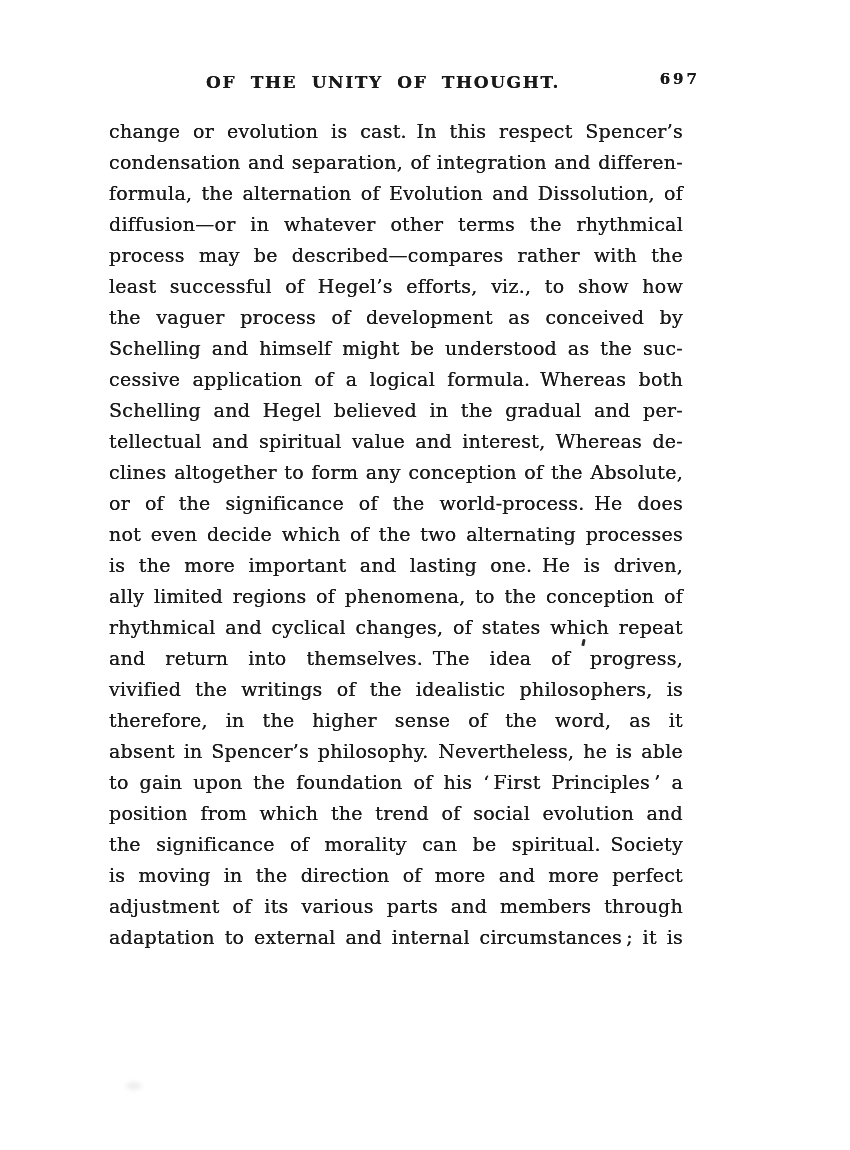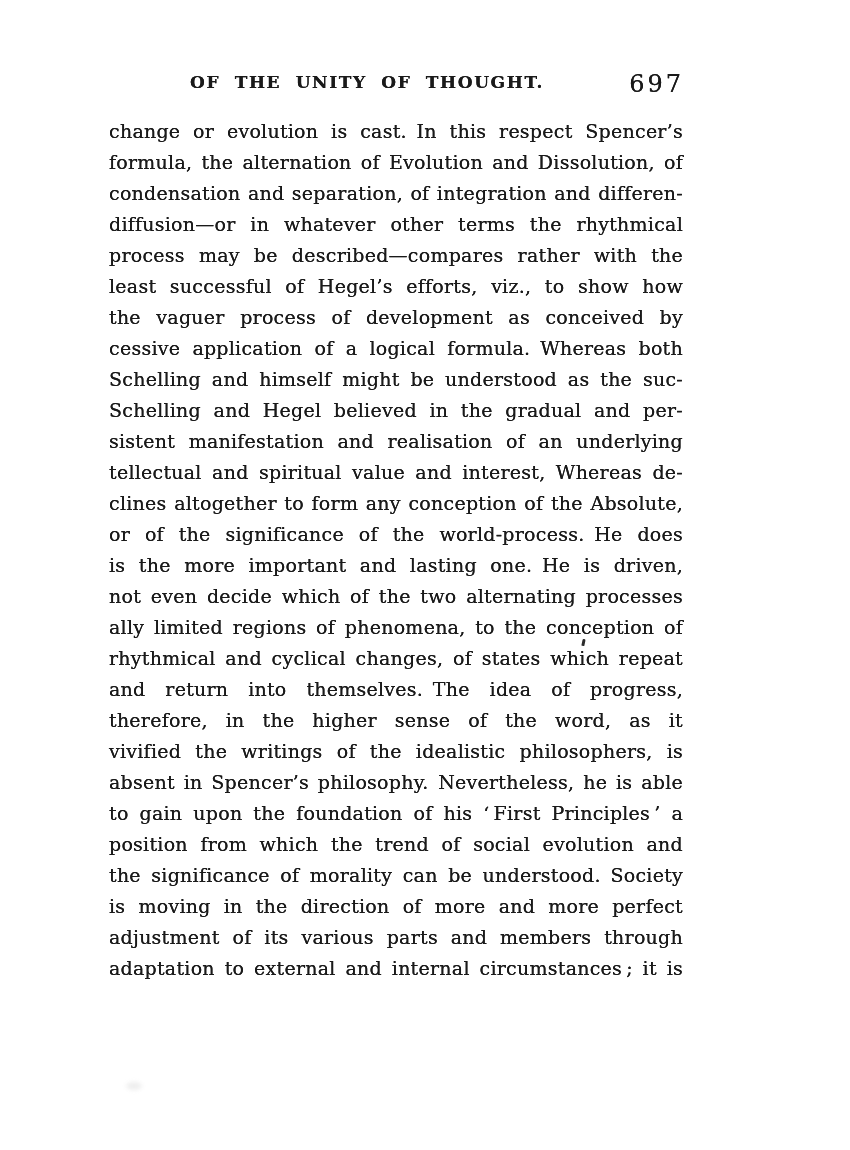--- a/index.html
+++ b/index.html
@@ -12,43 +12,43 @@
     width: 850px;
     height: 1150px;
     background: var(--paper, #ffffff);
     color: var(--ink, #1a1a1a);
     font-family: "DejaVu Serif", "Liberation Serif", serif;
     overflow: hidden;
   }
   .running-head {
     position: absolute;
     top: 72px;
-    left: 96px;
+    left: 112px;
     width: 574px;
     height: 28px;
   }
   .running-title {
     position: absolute;
     left: 0;
     width: 100%;
     text-align: center;
     transform: translateX(-16px);
     font-size: 17px;
     font-weight: 700;
     letter-spacing: 1.6px;
     word-spacing: 7px;
     text-shadow: 0 0 0.4px var(--ink, #1a1a1a);
     white-space: nowrap;
   }
   .page-num {
     position: absolute;
     right: -14px;
     top: -2px;
-    font-size: 24px;
-    font-weight: 400;
+    font-size: 15px;
+    font-weight: 700;
     letter-spacing: 3px;
     text-shadow: 0 0 0.4px var(--ink, #1a1a1a);
     margin-left: 48px;
   }
   .body-text {
     position: absolute;
     top: 116px;
     left: 109px;
     width: 574px;
     font-size: 19px;
@@ -90,44 +90,43 @@
 
 <div class="page" style="--paper: #ffffff; --ink: #1a1a1a;">
 
   <div class="running-head">
     <div class="running-title">OF THE UNITY OF THOUGHT.</div>
     <div class="page-num">697</div>
   </div>
 
   <div class="body-text">
       <div class="line">change or evolution is cast. In this respect Spencer’s</div>
+      <div class="line">condensation and separation, of integration and differen-</div>
       <div class="line">formula, the alternation of Evolution and Dissolution, of</div>
-      <div class="line">condensation and separation, of integration and differen-</div>
       <div class="line">diffusion—or in whatever other terms the rhythmical</div>
       <div class="line">process may be described—compares rather with the</div>
       <div class="line">least successful of Hegel’s efforts, viz., to show how</div>
       <div class="line">the vaguer process of development as conceived by</div>
+      <div class="line">Schelling and himself might be understood as the suc-</div>
       <div class="line">cessive application of a logical formula. Whereas both</div>
-      <div class="line">Schelling and himself might be understood as the suc-</div>
       <div class="line">Schelling and Hegel believed in the gradual and per-</div>
-      <div class="line">sistent manifestation and realisation of an underlying</div>
       <div class="line">tellectual and spiritual value and interest, Whereas de-</div>
       <div class="line">clines altogether to form any conception of the Absolute,</div>
       <div class="line">or of the significance of the world-process. He does</div>
+      <div class="line">not even decide which of the two alternating processes</div>
       <div class="line">is the more important and lasting one. He is driven,</div>
-      <div class="line">not even decide which of the two alternating processes</div>
       <div class="line">ally limited regions of phenomena, to the conception of</div>
       <div class="line">rhythmical and cyclical changes, of states which repeat</div>
       <div class="line">and return into themselves. The idea of progress,</div>
+      <div class="line">vivified the writings of the idealistic philosophers, is</div>
       <div class="line">therefore, in the higher sense of the word, as it</div>
-      <div class="line">vivified the writings of the idealistic philosophers, is</div>
       <div class="line">absent in Spencer’s philosophy. Nevertheless, he is able</div>
       <div class="line">to gain upon the foundation of his ‘ First Principles ’ a</div>
       <div class="line">position from which the trend of social evolution and</div>
-      <div class="line">the significance of morality can be understood. Society</div>
+      <div class="line">the significance of morality can be spiritual. Society</div>
       <div class="line">is moving in the direction of more and more perfect</div>
       <div class="line">adjustment of its various parts and members through</div>
       <div class="line">adaptation to external and internal circumstances ; it is</div>
     </div>
 
   <div class="ink-artifact"></div>
   <div class="smudge"></div>
 
 </div>
 

